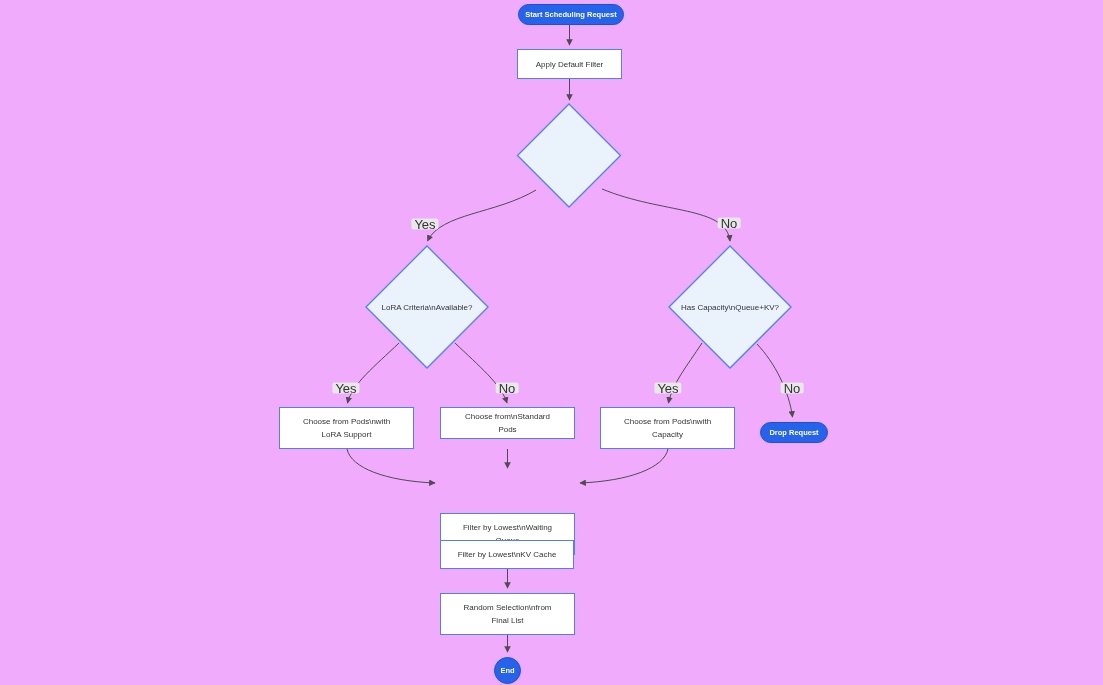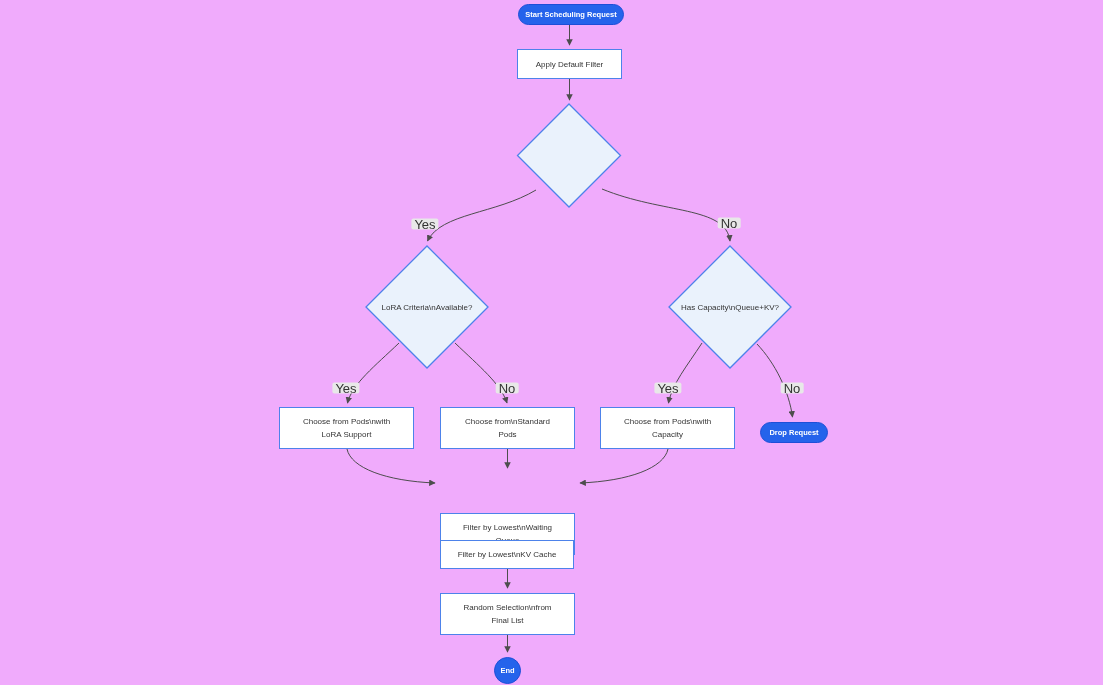--- a/index.html
+++ b/index.html
@@ -22,21 +22,21 @@
     white-space:pre-line;color:var(--text,#333);}
   .elabel{position:absolute;transform:translate(-50%,-50%);background:var(--label-bg,#e8e8e8);
     color:var(--text,#333);font-size:13px;line-height:9px;padding:1px 3px;border-radius:2px;}
   
   #n-start{left:518px;top:4px;width:106px;height:21px;}
   #n-apply{left:517px;top:49px;width:105px;height:30px;}
   #dl-critical{left:569px;top:156px;width:112px;height:28px;}
   #dl-lora{left:427px;top:307px;width:128px;height:28px;}
   #dl-capacity{left:730px;top:307px;width:128px;height:28px;text-align:center;}
   #n-choose-lora{left:279px;top:407px;width:135px;height:42px;}
-  #n-choose-std{left:440px;top:407px;width:135px;height:42px;}
+  #n-choose-std{left:440px;top:407px;width:135px;height:32px;}
   #n-choose-cap{left:600px;top:407px;width:135px;height:42px;}
   #n-drop{left:760px;top:422px;width:68px;height:21px;}
   #n-fwq{left:440px;top:473px;width:135px;height:42px;margin-top:40px;}
   #n-fkv{left:440px;top:540px;width:134px;height:29px;}
   #n-rnd{left:440px;top:593px;width:135px;height:42px;}
   #n-end{left:494px;top:657px;width:27px;height:27px;border-radius:50%;}
   #el-cy{left:425px;top:224px;}
   #el-cn{left:729px;top:223px;}
   #el-ly{left:346px;top:388px;}
   #el-ln{left:507px;top:388px;}

